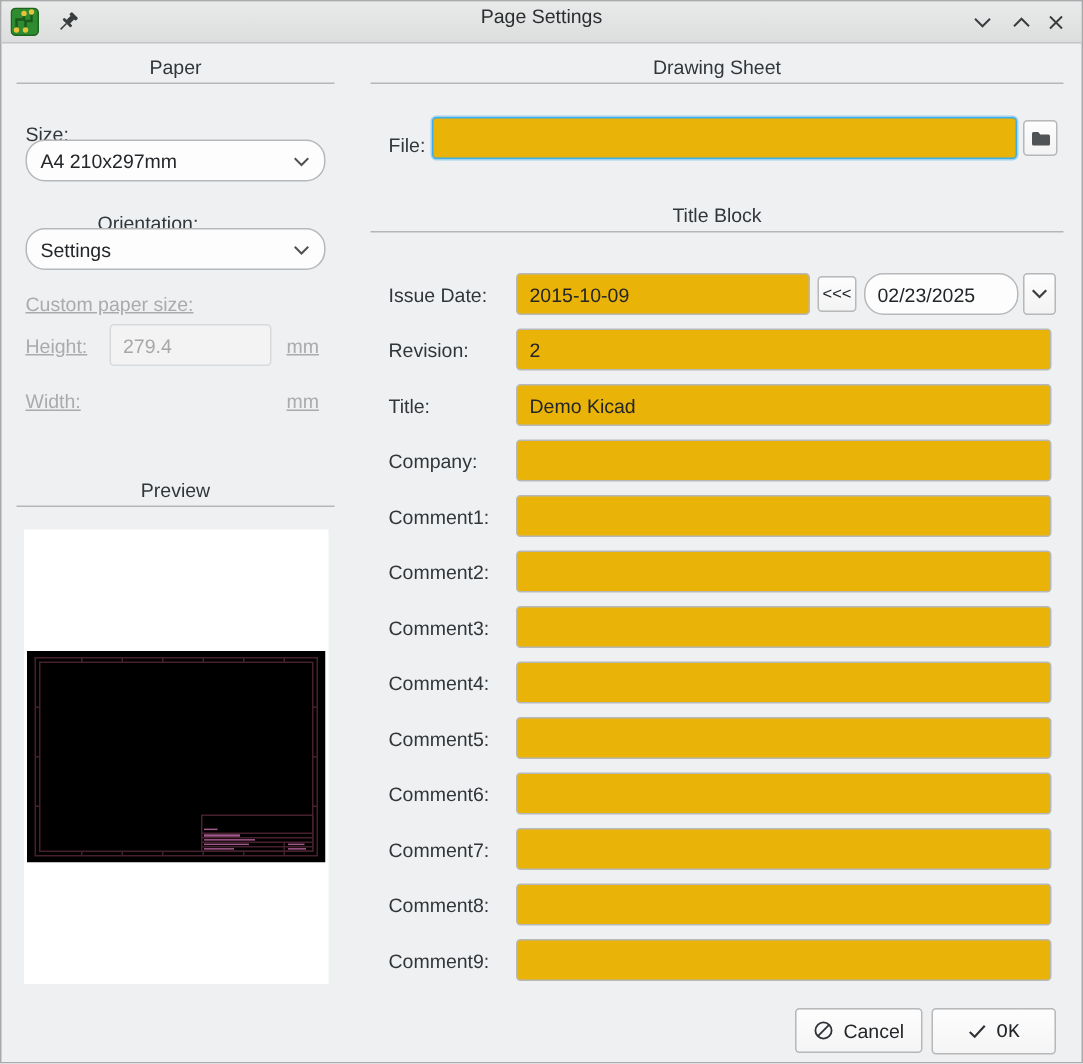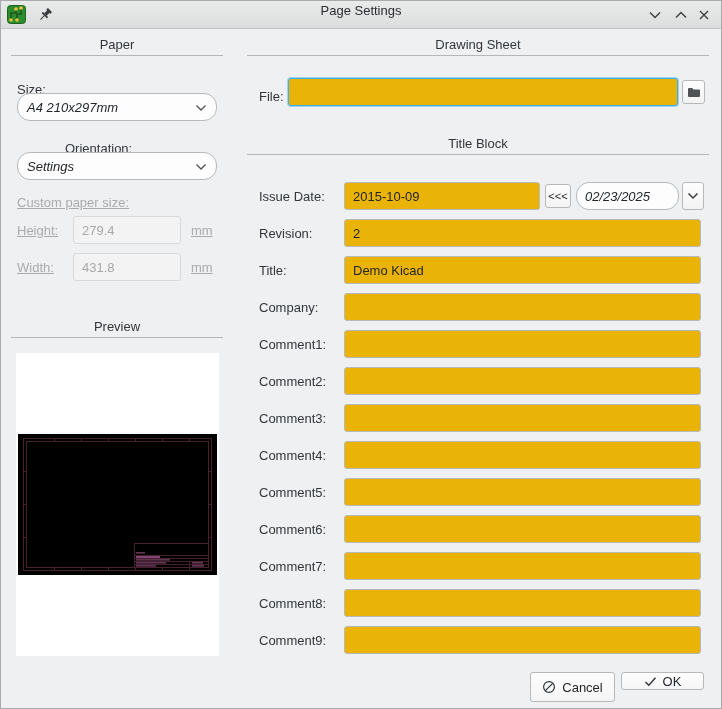--- a/index.html
+++ b/index.html
@@ -21,21 +21,21 @@
   .lbl { position:absolute; font-size:13px; color:#31363b; white-space:nowrap; }
   .lbl.disabled { color:#a9abac;text-decoration:underline; }
   
   .txt { position:absolute; height:28px; background:#eab308; border:1px solid #b6b8ba;
          border-radius:3px; padding:0 8px; font-size:13px; color:#232629;
          font-family:"Liberation Sans","DejaVu Sans",sans-serif; outline:none; }
   .txt.focusblue { border:1px solid #3daee9; box-shadow:0 0 0 1px rgba(61,174,233,.45); }
   .txt.disabled { background:#f3f3f4; border-color:#d8d9da; color:#a7a8a9; }
   .combo { position:absolute; height:28px; background:#fdfdfd; border:1px solid #b6b8ba;
            border-radius:13px; display:flex; align-items:center; padding:0 9px;
-           font-size:13px; color:#232629; cursor:default;font-style:italic; }
+           font-size:13px; color:#232629; cursor:default; }
   .combo .chev { margin-left:auto; }
   .btn { position:absolute; background:linear-gradient(#fdfdfd,#f5f5f6);
          border:1px solid #b6b8ba; border-radius:3px; font-size:13px; color:#232629;
          display:flex; align-items:center; justify-content:center; gap:6px; cursor:default; }
   .sqbtn { position:absolute; background:linear-gradient(#fdfdfd,#f3f3f4);
            border:1px solid #b6b8ba; border-radius:3px; display:flex; align-items:center;
            justify-content:center; font-size:11px; color:#232629; cursor:default; }
   
   .previewbox { position:absolute; left:15px; top:352px; width:203px; height:303px;
                 background:#ffffff; }
@@ -113,21 +113,20 @@
     </span>
   </div>
 
   <div class="lbl disabled" style="left:16px; top:194px;">Custom paper size:</div>
 
   <div class="lbl disabled" style="left:16px; top:222px;">Height:</div>
   <input class="txt disabled" style="left: 72px; top: 215px; width: 108px;" disabled="" value="279.4">
   <div class="lbl disabled" style="left:190px; top:222px;">mm</div>
 
   <div class="lbl disabled" style="left:16px; top:259px;">Width:</div>
-  <input class="txt disabled" style="left: 72px; top: 252px; width: 108px;" disabled="" value="431.8">
   <div class="lbl disabled" style="left:190px; top:259px;">mm</div>
 
   <div class="heading" style="left:8px; top:318px; width:216px;">Preview</div>
   <div class="hline" style="left:10px; top:336px; width:212px;"></div>
 
   <div class="previewbox">
     <svg width="199" height="141" viewBox="0 0 199 141">
       <rect x="0" y="0" width="199" height="141" fill="#000000"></rect>
 
       <rect x="5.5" y="4.5" width="188" height="132" fill="none" stroke="#46202c"></rect>
@@ -249,20 +248,20 @@
     <input class="txt" value="" style="">
   </div>
 
   <div class="btn" style="left:529px; top:671px; width:85px; height:30px;">
     <svg width="14" height="14" viewBox="0 0 14 14">
       <circle cx="7" cy="7" r="5.4" fill="none" stroke="#2f3337" stroke-width="1.2"></circle>
       <line x1="3.3" y1="10.7" x2="10.7" y2="3.3" stroke="#2f3337" stroke-width="1.2"></line>
     </svg>
     <span>Cancel</span>
   </div>
-  <div class="btn" style="left:620px; top:671px; width:83px; height:18px;">
+  <div class="btn" style="left:620px; top:671px; width:83px; height:31px;font-family:Liberation Mono, monospace;">
     <svg width="13" height="11" viewBox="0 0 13 11">
       <polyline points="1.5,6 4.8,9.2 11.5,1.8" fill="none" stroke="#2f3337" stroke-width="1.4"></polyline>
     </svg>
     <span>OK</span>
   </div>
 
 </div>
 
 </body></html>

